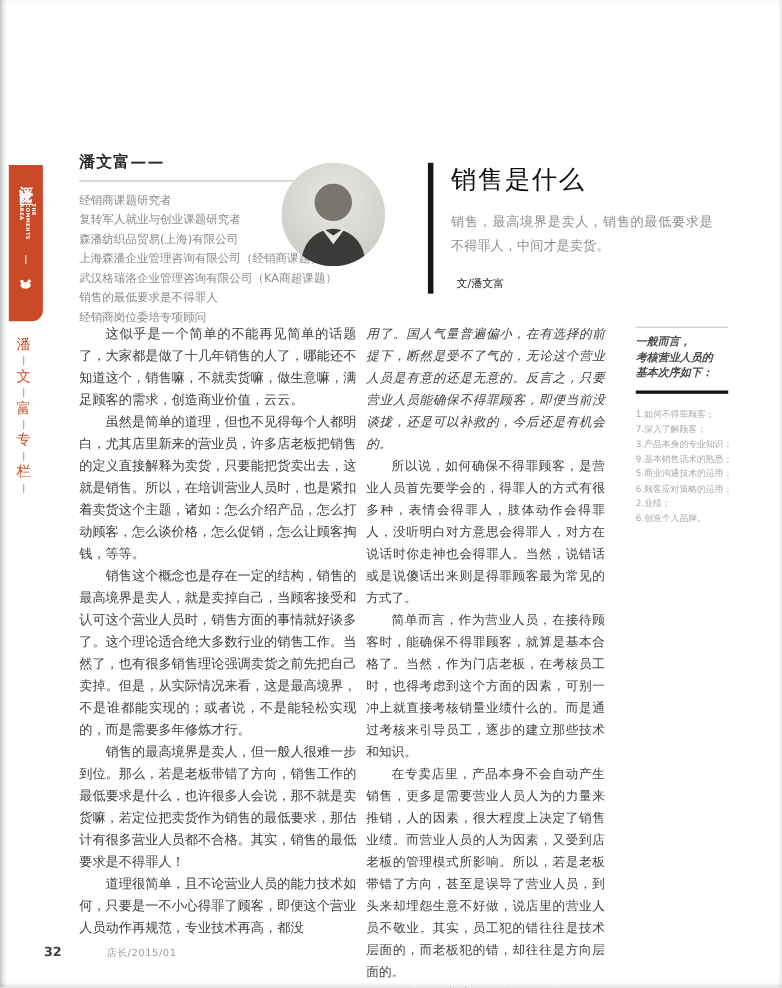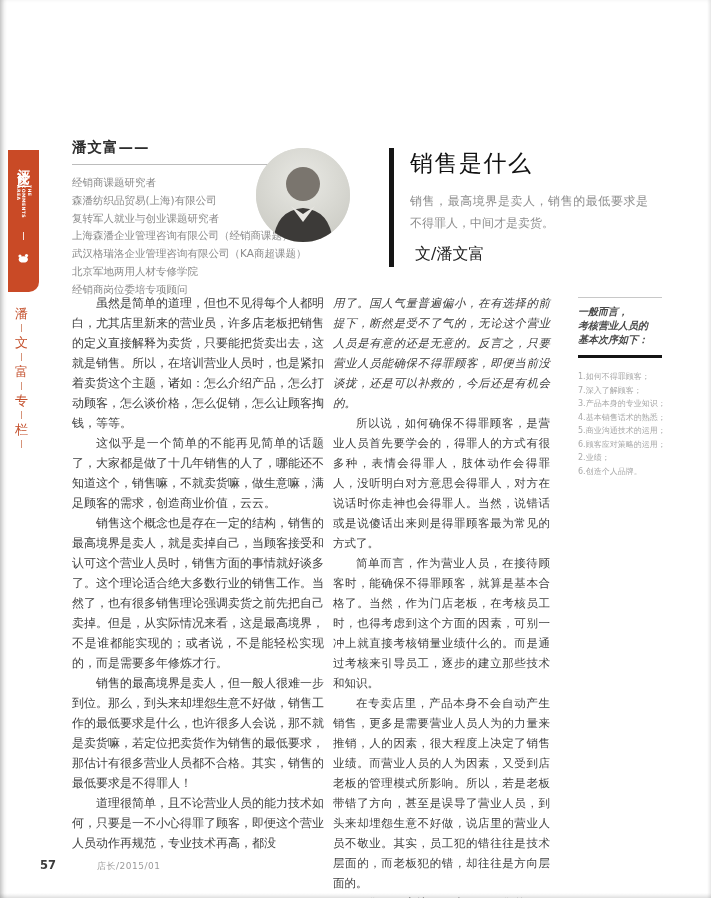--- a/index.html
+++ b/index.html
@@ -46,21 +46,21 @@
   
   .photo { position:absolute; left:256px; top:148px; width:94px; height:94px;
     border-radius:50%; overflow:hidden; background:#ddddd8; }
 
   
   .title-block { position:absolute; left:389px; top:148px; width:300px; height:119px;
     border-left:5px solid #151515; padding-left:16px; }
   .article-title { font-size:23px; font-weight:normal; color:#111111; letter-spacing:1.5px; }
   .article-subtitle { margin-top:11px; width:238px; font-size:12px; color:#8d8d8d;
     line-height:22px; text-align:justify; font-family:"DejaVu Serif", serif; }
-  .article-byline { position:absolute; bottom:2px; left:21px; font-size:16px; color:#222222; }
+  .article-byline { position:absolute; bottom:2px; left:21px; font-size:10px; color:#222222; }
 
   
   .bodycol { position:absolute; top:293px; }
   .col1 { left:72px;  width:252px; }
   .col2 { left:333px; width:217px; }
   .bodycol p { margin:0; text-indent:2em; font-size:12px; line-height:20px;
     color:#414141; text-align:justify; font-family:"DejaVu Serif", serif; }
   .col2 p { font-size:11.5px; line-height:20px; }
   .no-indent { text-indent:0 !important;font-style:italic; }
 
@@ -106,25 +106,25 @@
     <span class="vdiv"></span>
     <span class="vchar">栏</span>
     <span class="vdiv"></span>
   </div>
 
   <div class="author">
     <div class="author-name">潘文富——</div>
     <div class="author-rule"></div>
     <div>
       <div class="bio-line">经销商课题研究者</div>
+      <div class="bio-line">复转军人就业与创业课题研究者</div>
       <div class="bio-line">森潘纺织品贸易(上海)有限公司</div>
-      <div class="bio-line">复转军人就业与创业课题研究者</div>
       <div class="bio-line">上海森潘企业管理咨询有限公司（经销商课题）</div>
       <div class="bio-line">武汉格瑞洛企业管理咨询有限公司（KA商超课题）</div>
-      <div class="bio-line">北京军地两用人材专修学院</div>
+      <div class="bio-line">销售的最低要求是不得罪人</div>
       <div class="bio-line">经销商岗位委培专项顾问</div>
     </div>
   </div>
 
   <div class="photo">
     <svg width="94" height="94" viewBox="0 0 94 94">
       <defs>
         <radialGradient id="bg" cx="50%" cy="35%" r="75%">
           <stop offset="0%" stop-color="#e9e9e4"></stop>
           <stop offset="100%" stop-color="#c9c9c2"></stop>
@@ -137,24 +137,24 @@
     </svg>
   </div>
 
   <div class="title-block">
     <div class="article-title">销售是什么</div>
     <div class="article-subtitle">销售，最高境界是卖人，销售的最低要求是不得罪人，中间才是卖货。</div>
     <div class="article-byline">文/潘文富</div>
   </div>
 
   <div class="bodycol col1">
+    <p>这似乎是一个简单的不能再见简单的话题了，大家都是做了十几年销售的人了，哪能还不知道这个，销售嘛，不就卖货嘛，做生意嘛，满足顾客的需求，创造商业价值，云云。</p>
     <p>虽然是简单的道理，但也不见得每个人都明白，尤其店里新来的营业员，许多店老板把销售的定义直接解释为卖货，只要能把货卖出去，这就是销售。所以，在培训营业人员时，也是紧扣着卖货这个主题，诸如：怎么介绍产品，怎么打动顾客，怎么谈价格，怎么促销，怎么让顾客掏钱，等等。</p>
-    <p>这似乎是一个简单的不能再见简单的话题了，大家都是做了十几年销售的人了，哪能还不知道这个，销售嘛，不就卖货嘛，做生意嘛，满足顾客的需求，创造商业价值，云云。</p>
     <p>销售这个概念也是存在一定的结构，销售的最高境界是卖人，就是卖掉自己，当顾客接受和认可这个营业人员时，销售方面的事情就好谈多了。这个理论适合绝大多数行业的销售工作。当然了，也有很多销售理论强调卖货之前先把自己卖掉。但是，从实际情况来看，这是最高境界，不是谁都能实现的；或者说，不是能轻松实现的，而是需要多年修炼才行。</p>
-    <p>销售的最高境界是卖人，但一般人很难一步到位。那么，到头来却埋怨生意不好做，销售工作的最低要求是什么，也许很多人会说，那不就是卖货嘛，若定位把卖货作为销售的最低要求，那估计有很多营业人员都不合格。其实，销售的最低要求是不得罪人！</p>
+    <p>销售的最高境界是卖人，但一般人很难一步到位。那么，若是老板带错了方向，销售工作的最低要求是什么，也许很多人会说，那不就是卖货嘛，若定位把卖货作为销售的最低要求，那估计有很多营业人员都不合格。其实，销售的最低要求是不得罪人！</p>
     <p>道理很简单，且不论营业人员的能力技术如何，只要是一不小心得罪了顾客，即便这个营业人员动作再规范，专业技术再高，都没</p>
   </div>
 
   <div class="bodycol col2">
     <p class="no-indent">用了。国人气量普遍偏小，在有选择的前提下，断然是受不了气的，无论这个营业人员是有意的还是无意的。反言之，只要营业人员能确保不得罪顾客，即便当前没谈拢，还是可以补救的，今后还是有机会的。</p>
     <p>所以说，如何确保不得罪顾客，是营业人员首先要学会的，得罪人的方式有很多种，表情会得罪人，肢体动作会得罪人，没听明白对方意思会得罪人，对方在说话时你走神也会得罪人。当然，说错话或是说傻话出来则是得罪顾客最为常见的方式了。</p>
     <p>简单而言，作为营业人员，在接待顾客时，能确保不得罪顾客，就算是基本合格了。当然，作为门店老板，在考核员工时，也得考虑到这个方面的因素，可别一冲上就直接考核销量业绩什么的。而是通过考核来引导员工，逐步的建立那些技术和知识。</p>
     <p>在专卖店里，产品本身不会自动产生销售，更多是需要营业人员人为的力量来推销，人的因素，很大程度上决定了销售业绩。而营业人员的人为因素，又受到店老板的管理模式所影响。所以，若是老板带错了方向，甚至是误导了营业人员，到头来却埋怨生意不好做，说店里的营业人员不敬业。其实，员工犯的错往往是技术层面的，而老板犯的错，却往往是方向层面的。</p>
     <p>销售，最高境界是卖人，销售的最低要求是不得罪人，中间才是卖货。</p>
   </div>
@@ -164,30 +164,30 @@
     <div>
       <div class="sb-heading-line">一般而言，</div>
       <div class="sb-heading-line">考核营业人员的</div>
       <div class="sb-heading-line">基本次序如下：</div>
     </div>
     <div class="sb-rule"></div>
     <div>
       <div class="sb-item">1.如何不得罪顾客；</div>
       <div class="sb-item">7.深入了解顾客；</div>
       <div class="sb-item">3.产品本身的专业知识；</div>
-      <div class="sb-item">4.基本销售话术的熟悉；</div>
+      <div class="sb-item">9.基本销售话术的熟悉；</div>
       <div class="sb-item">5.商业沟通技术的运用；</div>
       <div class="sb-item">6.顾客应对策略的运用；</div>
       <div class="sb-item">2.业绩；</div>
       <div class="sb-item">6.创造个人品牌。</div>
     </div>
   </div>
 
   <div class="footer">
-    <span class="footer-page">57</span>
+    <span class="footer-page">32</span>
     <span class="footer-issue">店长/2015/01</span>
   </div>
 
   <div class="edge-left"></div>
   <div class="edge-bottom"></div>
   <div class="edge-right"></div>
 
 </div>
 
 </body></html>

